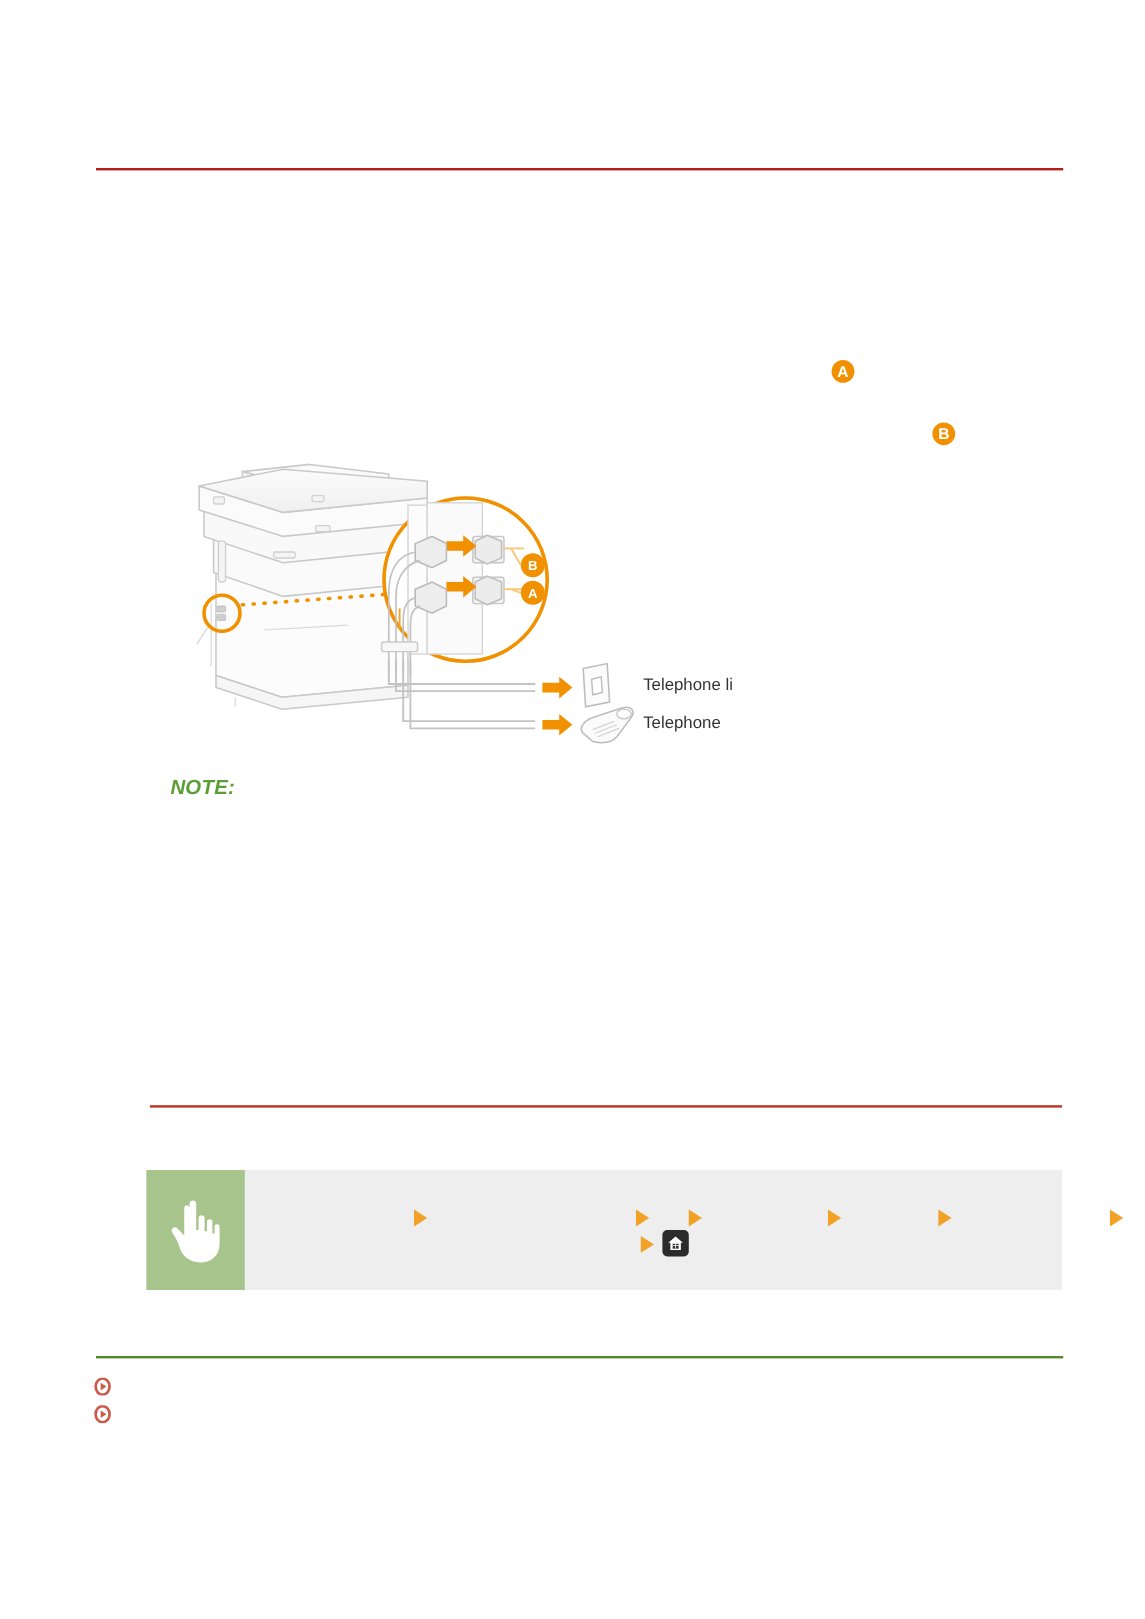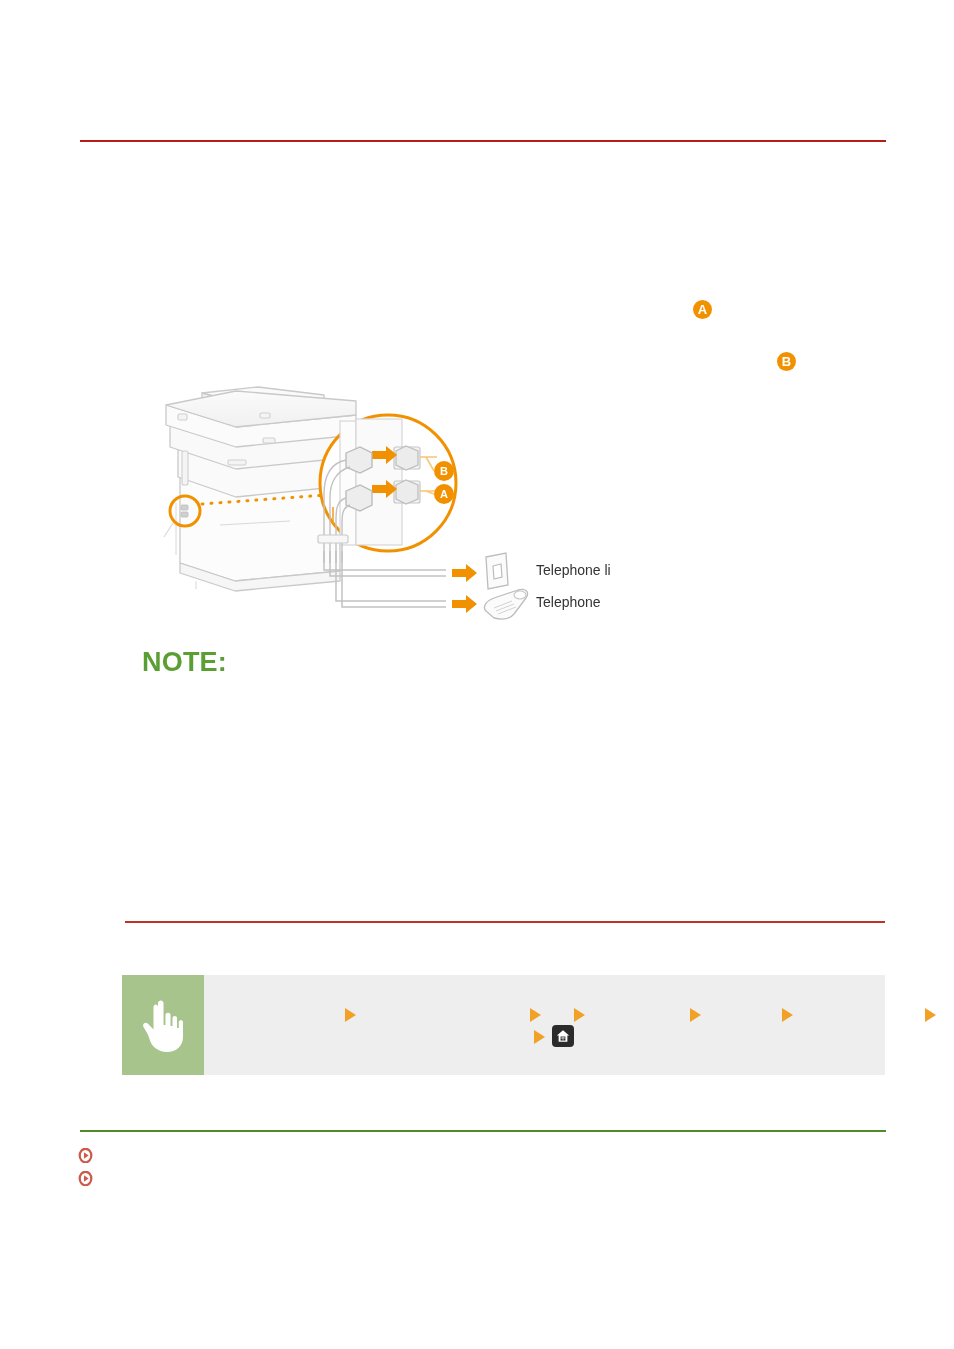--- a/index.html
+++ b/index.html
@@ -56,25 +56,26 @@
     width: 470px;
     height: 255px;
   }
   #diagram svg { display: block; }
 
   
   .note-heading {
     position: absolute;
     left: 142px;
     top: 647px;
-    font-size: 27px;
+    font-size: 17px;
     font-weight: bold;
     color: #5a9e34;
     font-family: "Liberation Sans", sans-serif;
     letter-spacing: 0.2px;
+    font-style: italic;
   }
 
   
   .proc-bar {
     position: absolute;
     left: 122px;
     top: 975px;
     width: 763px;
     height: 100px;
     background: #eeeeee;

